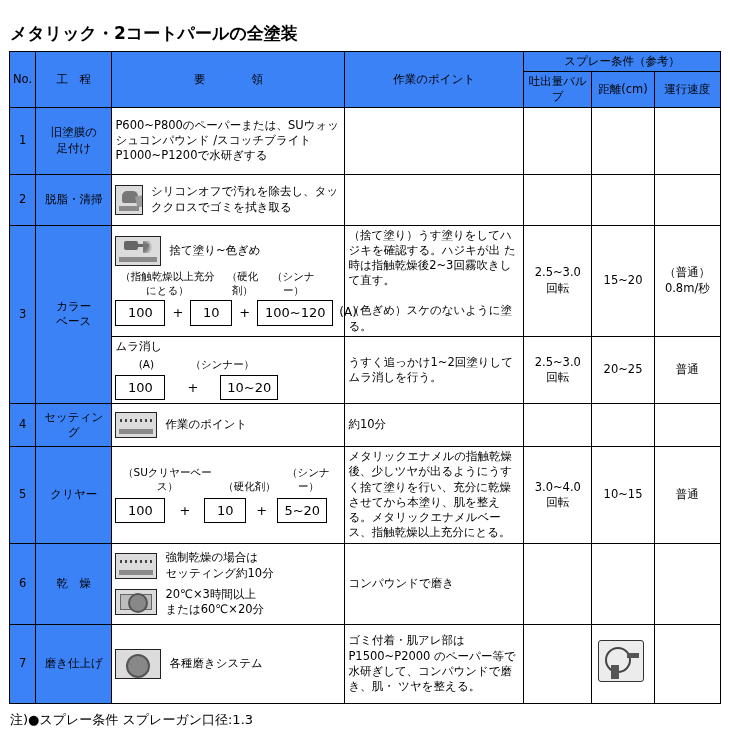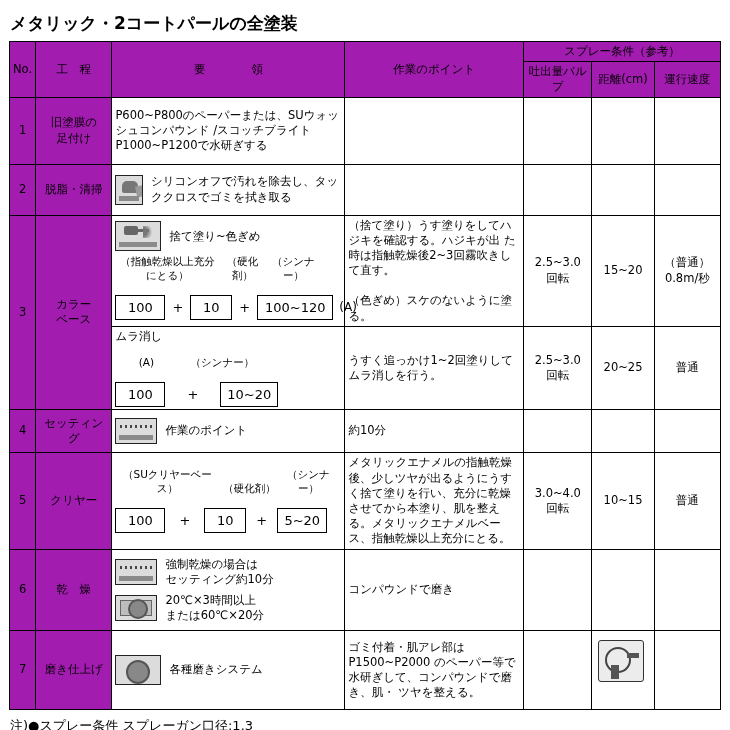--- a/index.html
+++ b/index.html
@@ -7,21 +7,21 @@
     width:730px;height:730px;
     background:#ffffff;
     font-family:"DejaVu Sans","Liberation Sans",sans-serif;
     color:#000;
     font-size:12px;
     -webkit-font-smoothing:antialiased;
   }
   .page{position:relative;width:730px;height:730px;padding:0;box-sizing:border-box;}
   .title{
     font-size:17px;font-weight:bold;
-    padding:12px 0 6px 10px;
+    padding:22px 0 6px 10px;
     letter-spacing:0px;
   }
   table.main{
     border-collapse:collapse;
     width:712px;
     margin:0 0 0 9px;
     table-layout:fixed;
   }
   table.main td, table.main th{
     border:1px solid #000;
@@ -32,39 +32,39 @@
     font-weight:normal;
   }
   .hdr td{ text-align:center; font-size:12px; padding:3px 2px;}
   .c-no{ width:26px; text-align:center;}
   .c-proc{ width:76px; text-align:center;}
   .c-main{ width:232px;}
   .c-point{ width:178px;}
   .c-valve{ width:68px; text-align:center;}
   .c-dist{ width:62px; text-align:center;}
   .c-speed{ width:66px; text-align:center;}
-  .pink{ background:#a21caf;}
+  .pink{ background:#3b82f6;}
   .ctr{text-align:center;}
   .sp-grp{font-size:11px;}
   .sub{font-size:10.5px;}
   .cellpad{padding:6px 5px;}
 
   
   .numbox{
     display:inline-block;
     border:1px solid #000;
     min-width:52px;
     text-align:center;
     padding:3px 6px;
     font-size:13px;
     background:#fff;
     box-sizing:border-box;
   }
   .plus{display:inline-block;padding:0 7px;font-size:13px;}
-  .row-eq{display:flex;align-items:center;gap:0px;margin-top:12px;}
+  .row-eq{display:flex;align-items:center;gap:0px;margin-top:3px;}
   .labels-row{display:flex;align-items:flex-end;font-size:10.5px;margin-bottom:1px;}
   .labels-row span{display:inline-block;text-align:center;}
 
   
   .pict{
     display:inline-block;
     width:44px;height:28px;
     border:1px solid #222;
     background:#dcdcdc;
     vertical-align:middle;
@@ -188,21 +188,21 @@
 （色ぎめ）スケのないように塗る。</td>
         <td class="ctr" style="white-space:pre-line">2.5~3.0
 回転</td>
         <td class="ctr">15~20</td>
         <td class="ctr" style="white-space:pre-line">（普通）
 0.8m/秒</td>
       </tr>
 
       <tr>
         <td class="cellpad" style="height:62px">
-          <div style="margin-bottom:12px;">ムラ消し</div>
+          <div style="margin-bottom:4px;">ムラ消し</div>
           <div class="labels-row">
             <span style="width:62px">(A)</span>
             <span style="width:90px;text-align:center">（シンナー）</span>
           </div>
           <div class="row-eq">
             <span class="numbox" style="min-width:50px">100</span>
             <span class="plus" style="padding:0 22px">+</span>
             <span class="numbox" style="min-width:56px">10~20</span>
           </div>
         </td>

